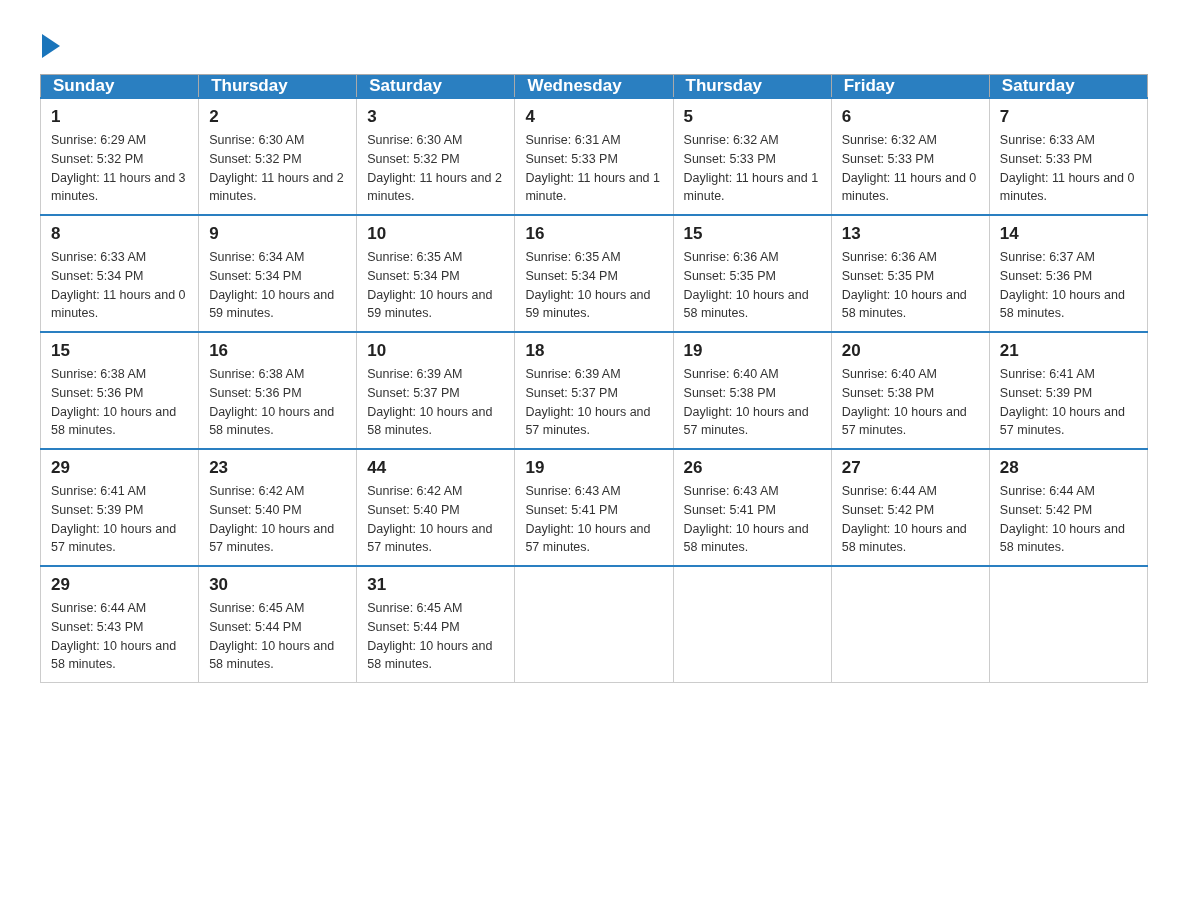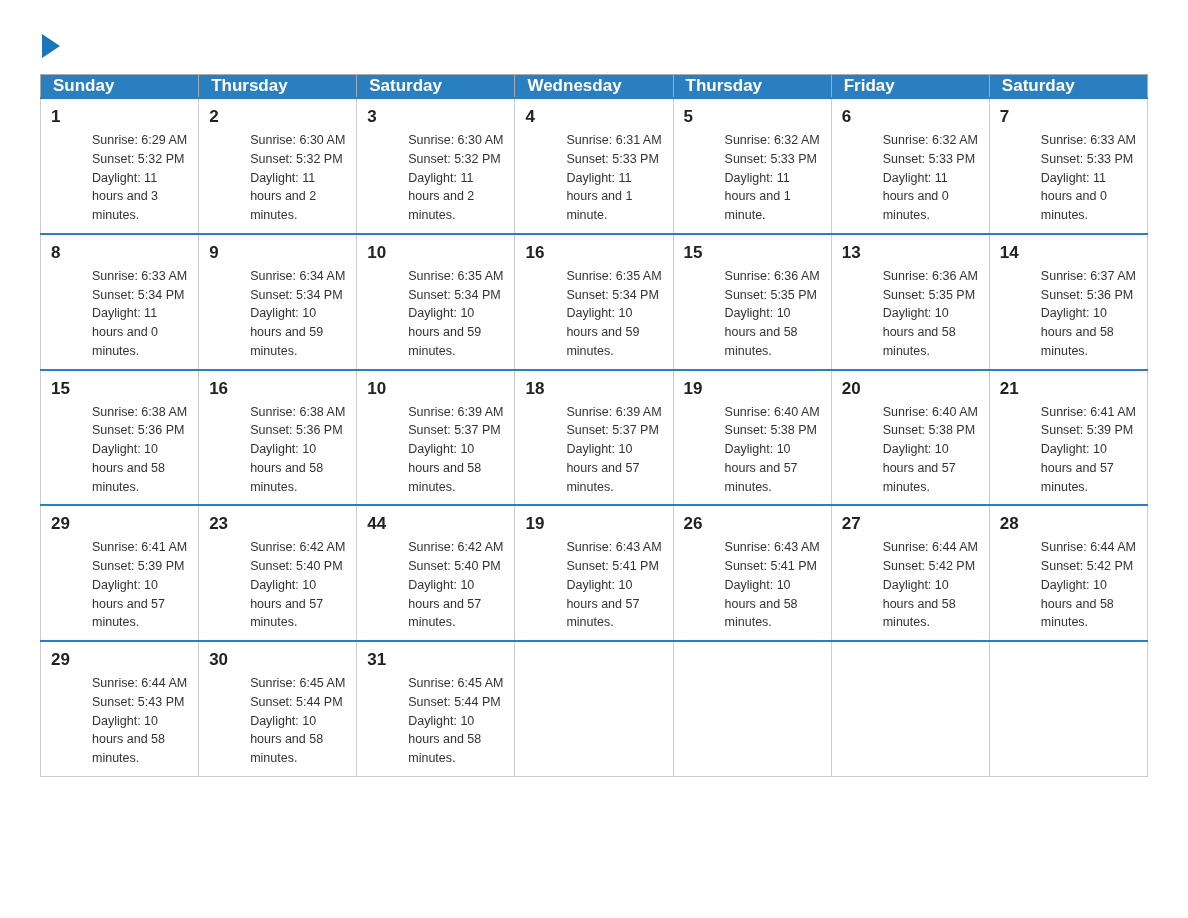--- a/index.html
+++ b/index.html
@@ -87,21 +87,20 @@
       font-size: 17px;
       font-weight: 600;
       color: #222;
       display: block;
       margin-bottom: 4px;
     }
     .day-info {
       font-size: 12.5px;
       line-height: 1.5;
       color: #333;
-      margin-left: 41px;
     }
     tr.week-row td {
       border-top: 2px solid #2a7fc1;
     }
     .empty-cell {
       background: #fff;
     }
   </style>
 </head>
 <body>

